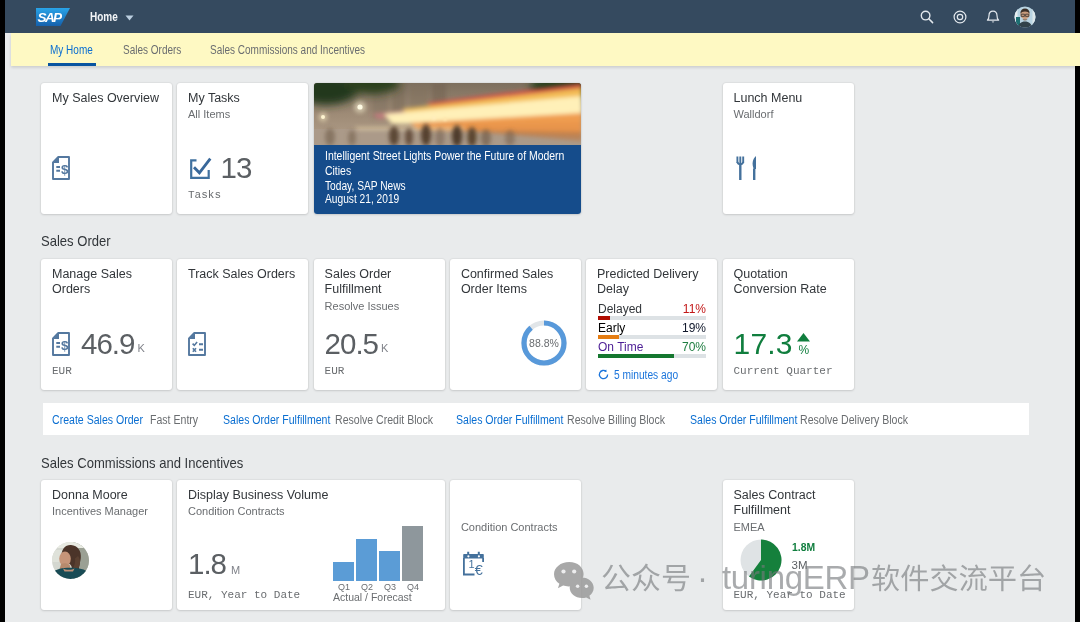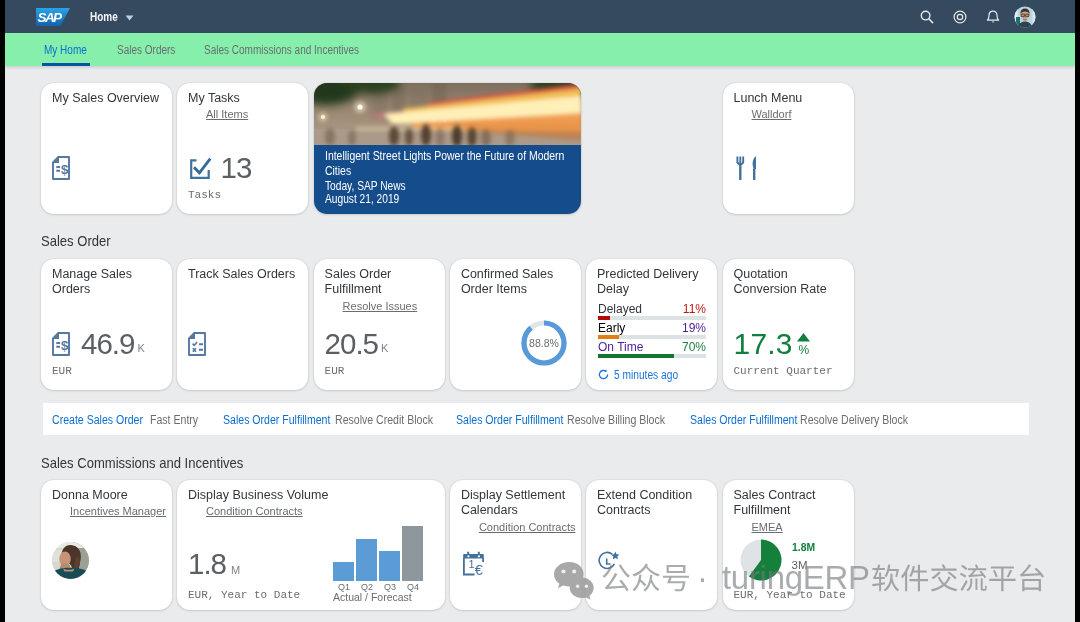--- a/index.html
+++ b/index.html
@@ -1,28 +1,28 @@
 <!DOCTYPE html>
 <html><head>
 <meta charset="utf-8">
 <style>
 * { margin:0; padding:0; box-sizing:border-box; }
 html,body { width:1080px; height:622px; overflow:hidden; background:#000; }
 body, div, span { font-family:"Liberation Sans", sans-serif; }
 #stage { position:relative; width:948px; height:622px; background:#000; }
 #app { position:absolute; left:5px; top:0; width:1070px; height:622px; background:#e9ebec; }
 #shell { position:absolute; left:5px; top:0; width:1070px; height:33px; background:#354a5f; }
-#tabs { position:absolute; left:5px; top:33px; width:1070px; height:33px; background:#86efac; box-shadow:0 1.5px 3px rgba(0,0,0,0.14); }
+#tabs { position:absolute; left:11px; top:33px; width:1070px; height:33px; background:#fef9c3; box-shadow:0 1.5px 3px rgba(0,0,0,0.14); }
 .tabitem { position:absolute; top:10px; font-size:12.5px; color:#6a6d70; transform:scaleX(0.8); transform-origin:left center; white-space:nowrap; }
 .tabactive { color:#0a6ed1; }
 .tabline { position:absolute; left:37px; top:30px; width:48px; height:3px; background:#0854a0; }
 .sectitle { position:absolute; font-size:15px; color:#32363a; transform:scaleX(0.87); transform-origin:left top; white-space:nowrap; }
-.tile { position:absolute; width:131px; height:131px; background:#fff; border-radius:13px; box-shadow:0 0 2px rgba(0,0,0,0.14), 0 1px 2.5px rgba(0,0,0,0.11); }
+.tile { position:absolute; width:131px; height:131px; background:#fff; border-radius:3px; box-shadow:0 0 2px rgba(0,0,0,0.14), 0 1px 2.5px rgba(0,0,0,0.11); }
 .t-title { position:absolute; left:11px; top:8px; right:8px; font-size:12.5px; line-height:15px; color:#32363a; }
-.t-sub { position:absolute; left:29px; top:25px; font-size:11px; color:#6a6d70;text-decoration:underline; }
+.t-sub { position:absolute; left:11px; top:25px; font-size:11px; color:#6a6d70; }
 .t-foot { position:absolute; left:11px; top:106px; font-size:11px; color:#6a6d70;font-family:Liberation Mono, monospace; }
 .kpi { position:absolute; left:11px; top:66px; height:32px; display:flex; align-items:flex-end; }
 .num { font-size:29.5px; line-height:30px; color:#5b5f63; letter-spacing:-1px; position:relative; top:2px; }
 .unit { font-size:11px; color:#80838a; margin-left:3px; margin-bottom:0; position:relative; top:-3px; }
 .linkstrip { position:absolute; left:43px; top:403px; width:986px; height:32px; background:#fff; }
 .lnk { position:absolute; top:9.5px; font-size:12px; color:#0a6ed1; transform:scaleX(0.88); transform-origin:left center; white-space:nowrap; }
 .lbl { position:absolute; top:9.5px; font-size:12px; color:#6a6d70; transform:scaleX(0.88); transform-origin:left center; white-space:nowrap; }
 #watermark { position:absolute; left:545px; top:552px; width:535px; height:55px; z-index:50; }
 </style>
 </head>
@@ -244,21 +244,21 @@
     <div style="position:absolute;left:12px;top:43.5px;width:108px">
       <div style="position:relative;height:13.8px">
         <span style="position:absolute;left:0;top:0;font-size:12px;line-height:13px;color:#32363a">Delayed</span>
         <span style="position:absolute;right:0;top:0;font-size:12px;line-height:13px;color:#c21717">11%</span>
       </div>
       <div style="position:relative;height:3.8px;background:#dde2e5;margin-bottom:1.5px">
           <div style="position:absolute;left:0;top:0;height:100%;width:11%;background:#b10d02"></div>
         </div>
       <div style="position:relative;height:13.8px">
         <span style="position:absolute;left:0;top:0;font-size:12px;line-height:13px;color:#000000">Early</span>
-        <span style="position:absolute;right:0;top:0;font-size:12px;line-height:13px;color:#4c1d95">19%</span>
+        <span style="position:absolute;right:0;top:0;font-size:12px;line-height:13px;color:#0f172a">19%</span>
       </div>
       <div style="position:relative;height:3.8px;background:#dde2e5;margin-bottom:1.5px">
           <div style="position:absolute;left:0;top:0;height:100%;width:19%;background:#e57d12"></div>
         </div>
       <div style="position:relative;height:13.8px">
         <span style="position:absolute;left:0;top:0;font-size:12px;line-height:13px;color:#4c1d95">On Time</span>
         <span style="position:absolute;right:0;top:0;font-size:12px;line-height:13px;color:#1e7d40">70%</span>
       </div>
       <div style="position:relative;height:3.8px;background:#dde2e5">
           <div style="position:absolute;left:0;top:0;height:100%;width:70%;background:#15772f"></div>
@@ -339,44 +339,35 @@
     <div style="position:absolute;left:156px;top:102px;width:90px;font-size:9px;color:#6a6d70">
       <span style="position:absolute;left:5px">Q1</span>
         <span style="position:absolute;left:28px">Q2</span>
         <span style="position:absolute;left:51px">Q3</span>
         <span style="position:absolute;left:74px">Q4</span>
     </div>
     <div style="position:absolute;left:156px;top:111px;font-size:10.5px;color:#6a6d70">Actual / Forecast</div>
   </div>
 
   <div class="tile" style="left:449.9px;top:480px;height:130px">
-    <div class="t-title">Display Settlement<br>Calendars</div>
     <div class="t-sub" style="top:41px">Condition Contracts</div>
     <svg style="position:absolute;left:12px;top:71px" width="26" height="25" viewBox="0 0 26 25">
       <g stroke="#44719c" fill="none">
         <path d="M6.2 3.2 V0.8 M16.8 3.2 V0.8" stroke-width="2"></path>
         <rect x="1.2" y="3" width="20.6" height="4.6" fill="#44719c" stroke="none" rx="0.8"></rect>
         <path d="M1.9 7 V23.5 H12.5" stroke-width="1.8"></path>
         <path d="M21.1 7 V11" stroke-width="1.8"></path>
       </g>
       <circle cx="6.4" cy="5.3" r="1.1" fill="#fff"></circle>
         <circle cx="16.9" cy="5.3" r="1.1" fill="#fff"></circle>
       <text x="6.5" y="16.5" font-size="11" fill="#44719c" font-family="Liberation Sans">1</text>
       <text x="12.8" y="24" font-size="14.5" fill="#44719c" font-family="Liberation Sans">€</text>
     </svg>
   </div>
 
-  <div class="tile" style="left:586px;top:480px;height:130px">
-    <div class="t-title">Extend Condition<br>Contracts</div>
-    <svg style="position:absolute;left:12px;top:71px" width="23" height="25" viewBox="0 0 23 25">
-      <path d="M14.2 3.2 A8 8 0 1 0 16.4 12.8" fill="none" stroke="#40719f" stroke-width="1.6"></path>
-      <path d="M8.7 7.5 V13 H12.5" fill="none" stroke="#40719f" stroke-width="1.6"></path>
-      <path d="M17.3 0.6 l1.2 2.6 2.9 0.3 -2.1 2 0.6 2.8 -2.6 -1.4 -2.5 1.4 0.5 -2.8 -2.1 -2 2.9 -0.3 Z" fill="#40719f"></path>
-    </svg>
-  </div>
 
   <div class="tile" style="left:722.5px;top:480px;height:130px">
     <div class="t-title">Sales Contract<br>Fulfillment</div>
     <div class="t-sub" style="top:41px">EMEA</div>
     <svg style="position:absolute;left:16px;top:58px" width="44" height="44" viewBox="0 0 44 44">
       <circle cx="22" cy="22" r="20.5" fill="#dfe3e5"></circle>
       <path d="M22 22 L22 1.5 A20.5 20.5 0 1 1 9.95 38.58 Z" fill="#15803c"></path>
     </svg>
     <span style="position:absolute;left:69px;top:60.5px;font-size:11.5px;font-weight:bold;color:#107e3e;display:inline-block;transform:scaleX(0.9);transform-origin:left top">1.8M</span>
     <span style="position:absolute;left:69px;top:79px;font-size:11.5px;color:#5b5f63">3M</span>

